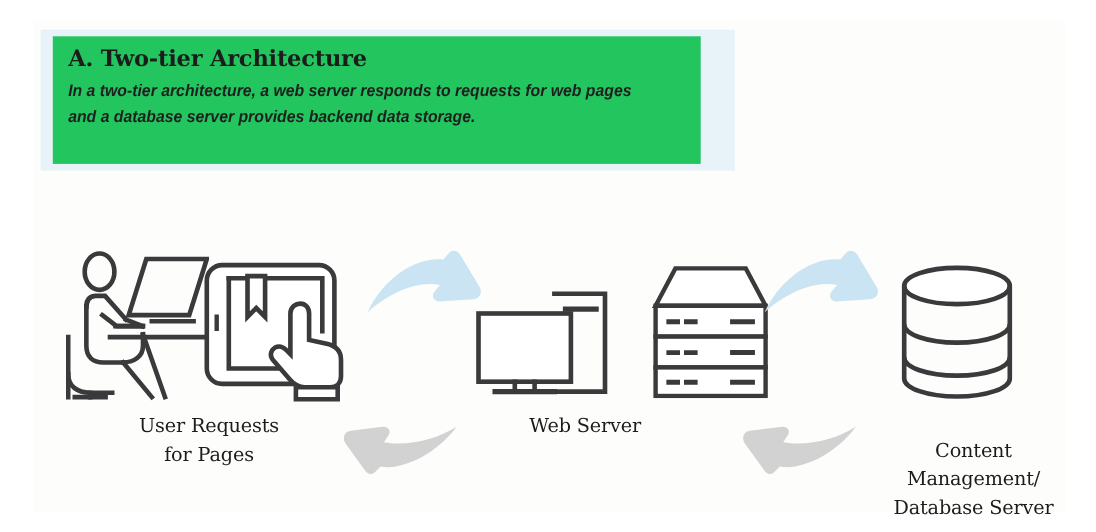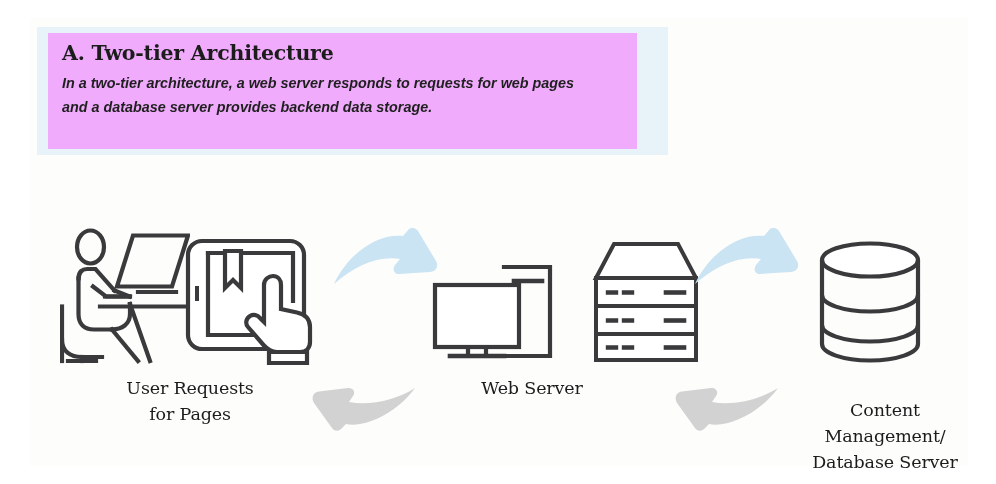--- a/index.html
+++ b/index.html
@@ -25,21 +25,21 @@
   .caption-outer{
     position:absolute;
     left:37px; top:27px;
     width:631px; height:128px;
     background:#e7f2f9;
   }
   .caption-box{
     position:absolute;
     left:48px; top:33px;
     width:589px; height:116px;
-    background:#f0abfc;
+    background:#22c55e;
     padding:0;
   }
   .caption-title{
     position:absolute;
     left:14px; top:8px;
     font-family:"DejaVu Serif", serif;
     font-weight:700;
     font-size:20.5px;
     letter-spacing:-0.2px;
     color:#1c1c1c;

